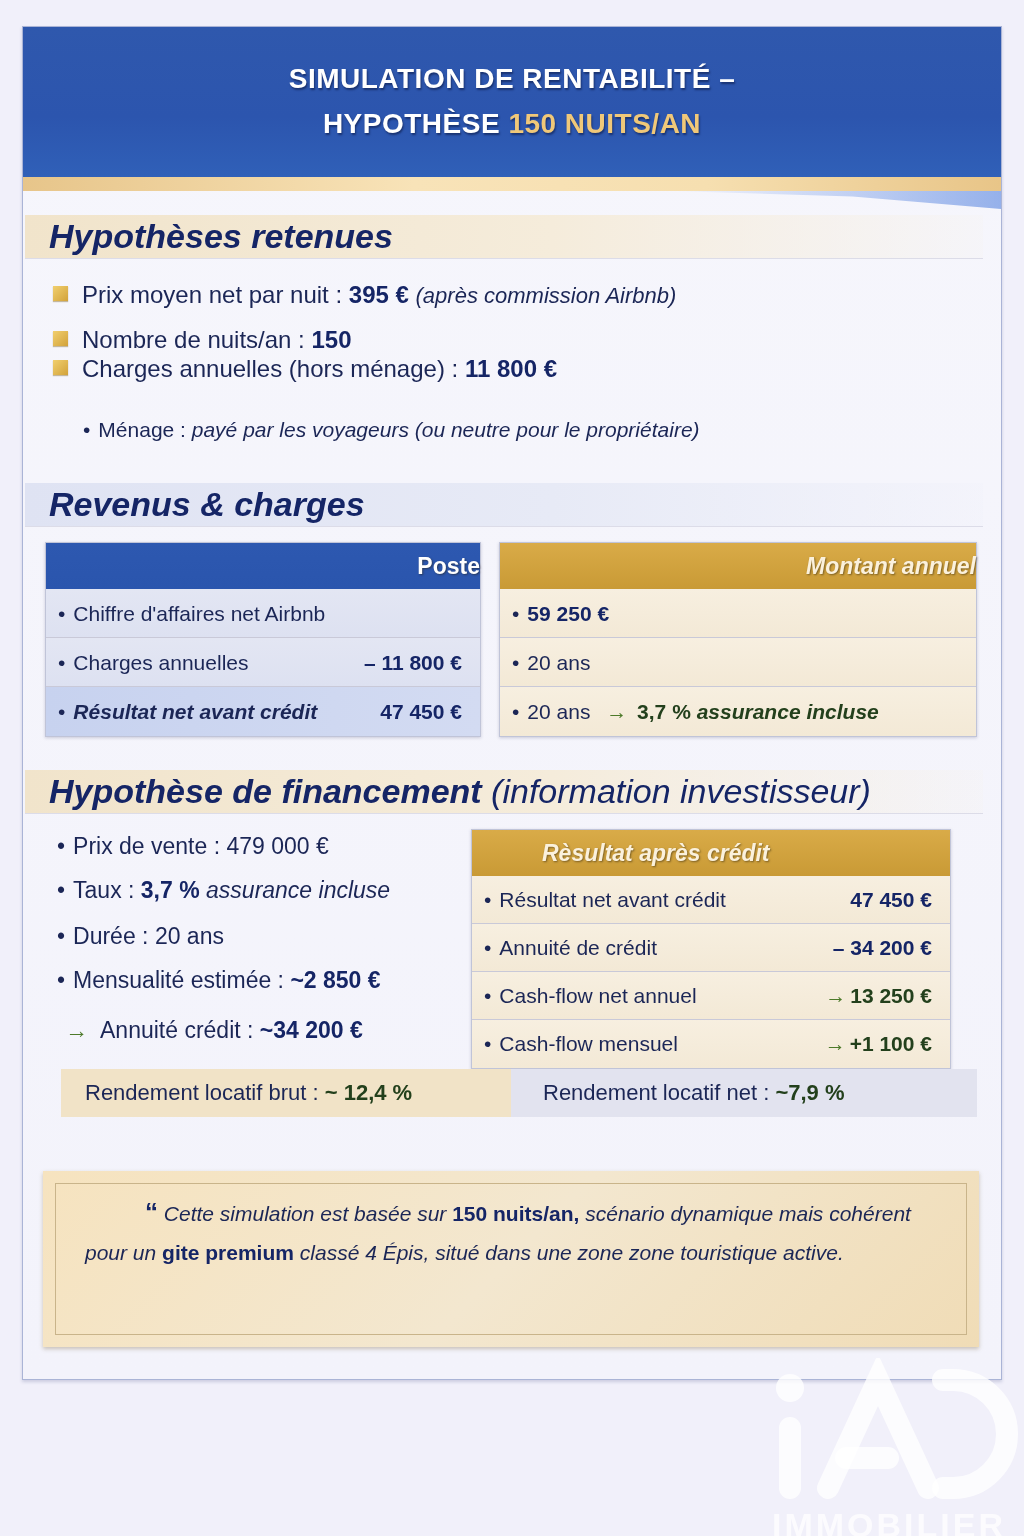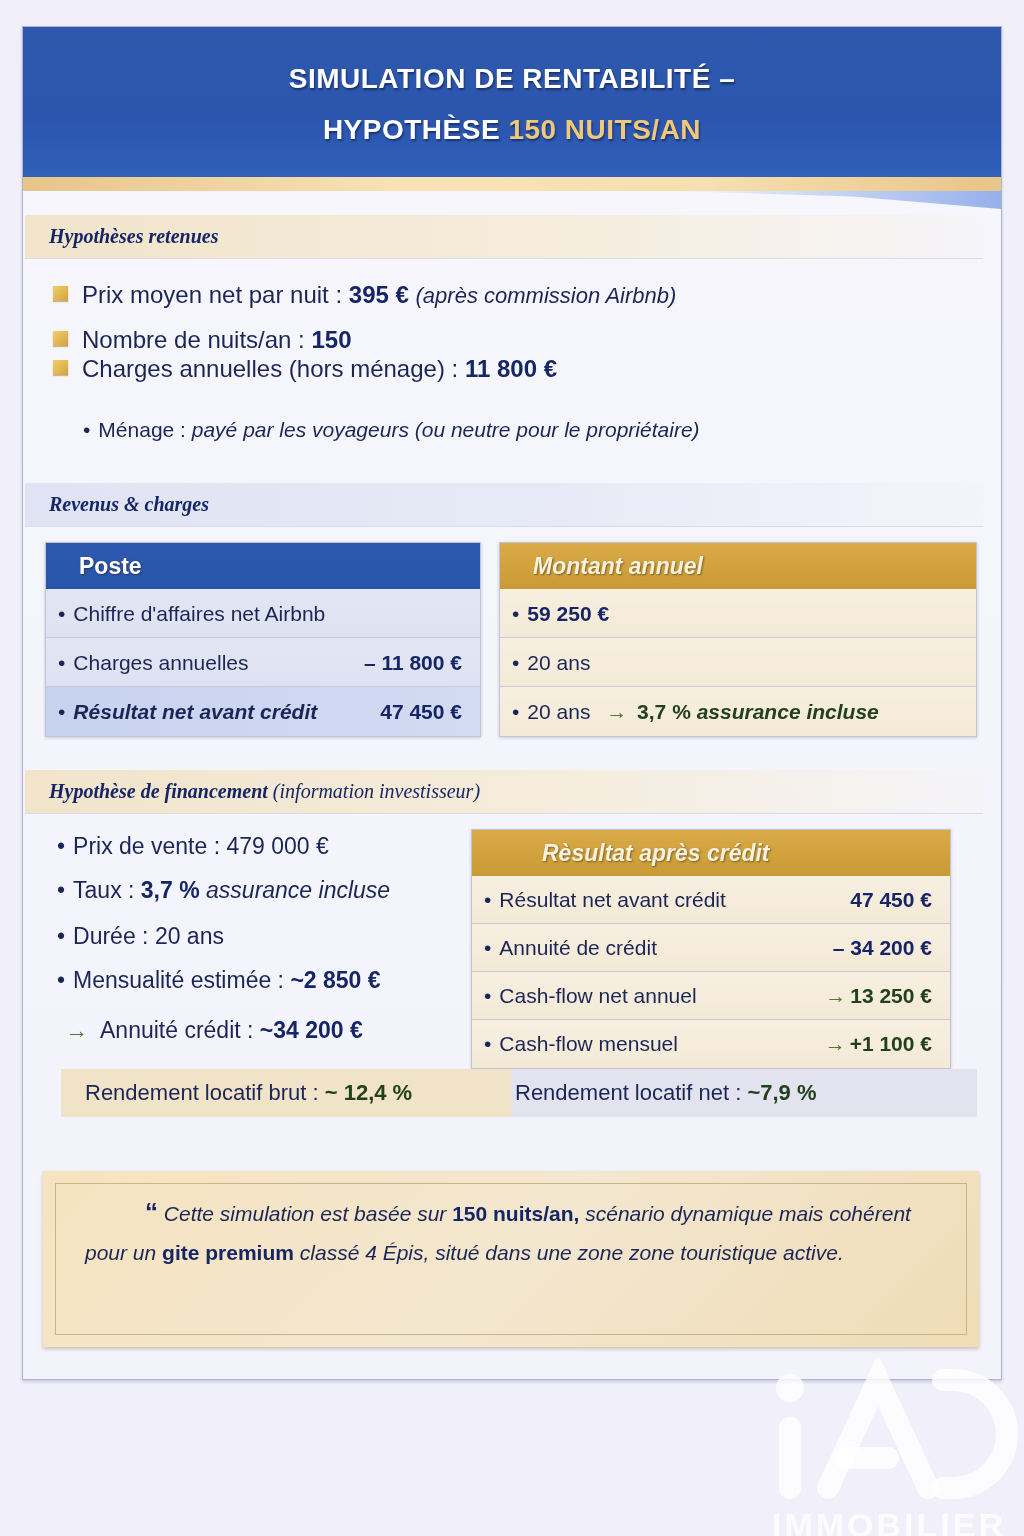--- a/index.html
+++ b/index.html
@@ -27,36 +27,36 @@
   }
   .header .line1, .header .line2 {
     font-family: "Liberation Sans", sans-serif;
     font-weight: bold;
     font-size: 28px;
     letter-spacing: 0.5px;
     text-shadow: 1px 2px 2px rgba(10,20,60,0.55);
     position: absolute; left: 0; width: 100%;
   }
   .header .line1 { top: 36px; }
-  .header .line2 { top: 87px; }
+  .header .line2 { top: 81px; }
   .header .gold { color: #f0c879; }
   .gold-band {
     position: absolute; left: 0; top: 150px; width: 100%; height: 14px;
     background: linear-gradient(90deg, #e7c58a 0%, #f8e3b8 40%, #f6dfb0 70%, #e8c588 100%);
   }
   .blue-sweep {
     position: absolute; right: 0; top: 164px; width: 330px; height: 18px;
     background: linear-gradient(90deg, rgba(60,110,210,0) 0%, rgba(70,120,220,0.55) 100%);
     clip-path: polygon(0 0, 100% 0, 100% 100%, 55% 30%);
   }
   .section-title {
     position: absolute; left: 2px; width: 958px; height: 43px;
-    font-family: Liberation Serif, serif;
+    font-family: Liberation Sans, sans-serif;
     font-weight: bold; font-style: italic;
-    font-size: 20px;
+    font-size: 34px;
     color: #152566;
     padding-left: 24px;
     line-height: 43px;
   }
   .section-title.beige { background: linear-gradient(90deg, #f1e4cb 0%, #f5ecdb 55%, rgba(246,242,236,0.2) 100%); }
   .section-title.blue { background: linear-gradient(90deg, #dfe3f3 0%, #e7eaf6 55%, rgba(240,241,250,0.3) 100%); }
   .section-title .normal { font-weight: normal; }
   .section-rule {
     position: absolute; left: 2px; width: 958px; height: 1px; background: #dcdce8;
   }
@@ -76,21 +76,21 @@
   i.it { font-style: italic; }
   .dot { display: inline-block; margin-right: 8px; }
 
   
   .tbl {
     position: absolute;
     border: 1px solid #c0c4d8;
     box-shadow: 0 1px 3px rgba(80,80,120,0.25);
   }
   .tbl .th {
-    height: 46px; line-height: 46px; text-align: left;
+    height: 46px; line-height: 46px; text-align: right;
     font-family: "Liberation Sans", sans-serif;
     font-weight: bold; font-size: 23px; color: #ffffff;
     text-shadow: 1px 1px 2px rgba(40,30,10,0.5);
     padding-left: 33px;
   }
   .tbl.blue .th { background: linear-gradient(180deg, #2d58b0 0%, #2a55ad 100%); }
   .tbl.gold .th { background: linear-gradient(180deg, #d9ab48 0%, #c99a35 100%); color: #fbf1dc; font-style: italic; }
   .tbl .tr {
     position: relative;
     height: 49px; line-height: 49px;
@@ -115,21 +115,21 @@
     font-family: "Liberation Sans", sans-serif;
     font-size: 23px; color: #1b2656;
   }
   .yield {
     position: absolute; height: 48px; line-height: 48px;
     font-family: "Liberation Sans", sans-serif;
     font-size: 22px; color: #1b2656;
     padding-left: 24px; white-space: nowrap;
   }
   .yield.brut { background: #f1e3c7; }
-  .yield.net { background: #e2e3ef; padding-left: 4px; }
+  .yield.net { background: #e2e3ef; padding-left: 32px; }
   .yield .num { font-weight: bold; color: #23401c; }
 
   .quote-box {
     position: absolute; left: 20px; top: 1144px; width: 936px; height: 176px;
     background: linear-gradient(135deg, #f6e3bf 0%, #f3e7cf 50%, #f0dcb6 100%);
     box-shadow: 0 2px 4px rgba(120,100,60,0.35);
   }
   .quote-inner {
     position: absolute; left: 12px; top: 12px; right: 12px; bottom: 12px;
     border: 1px solid #c9b48a;

